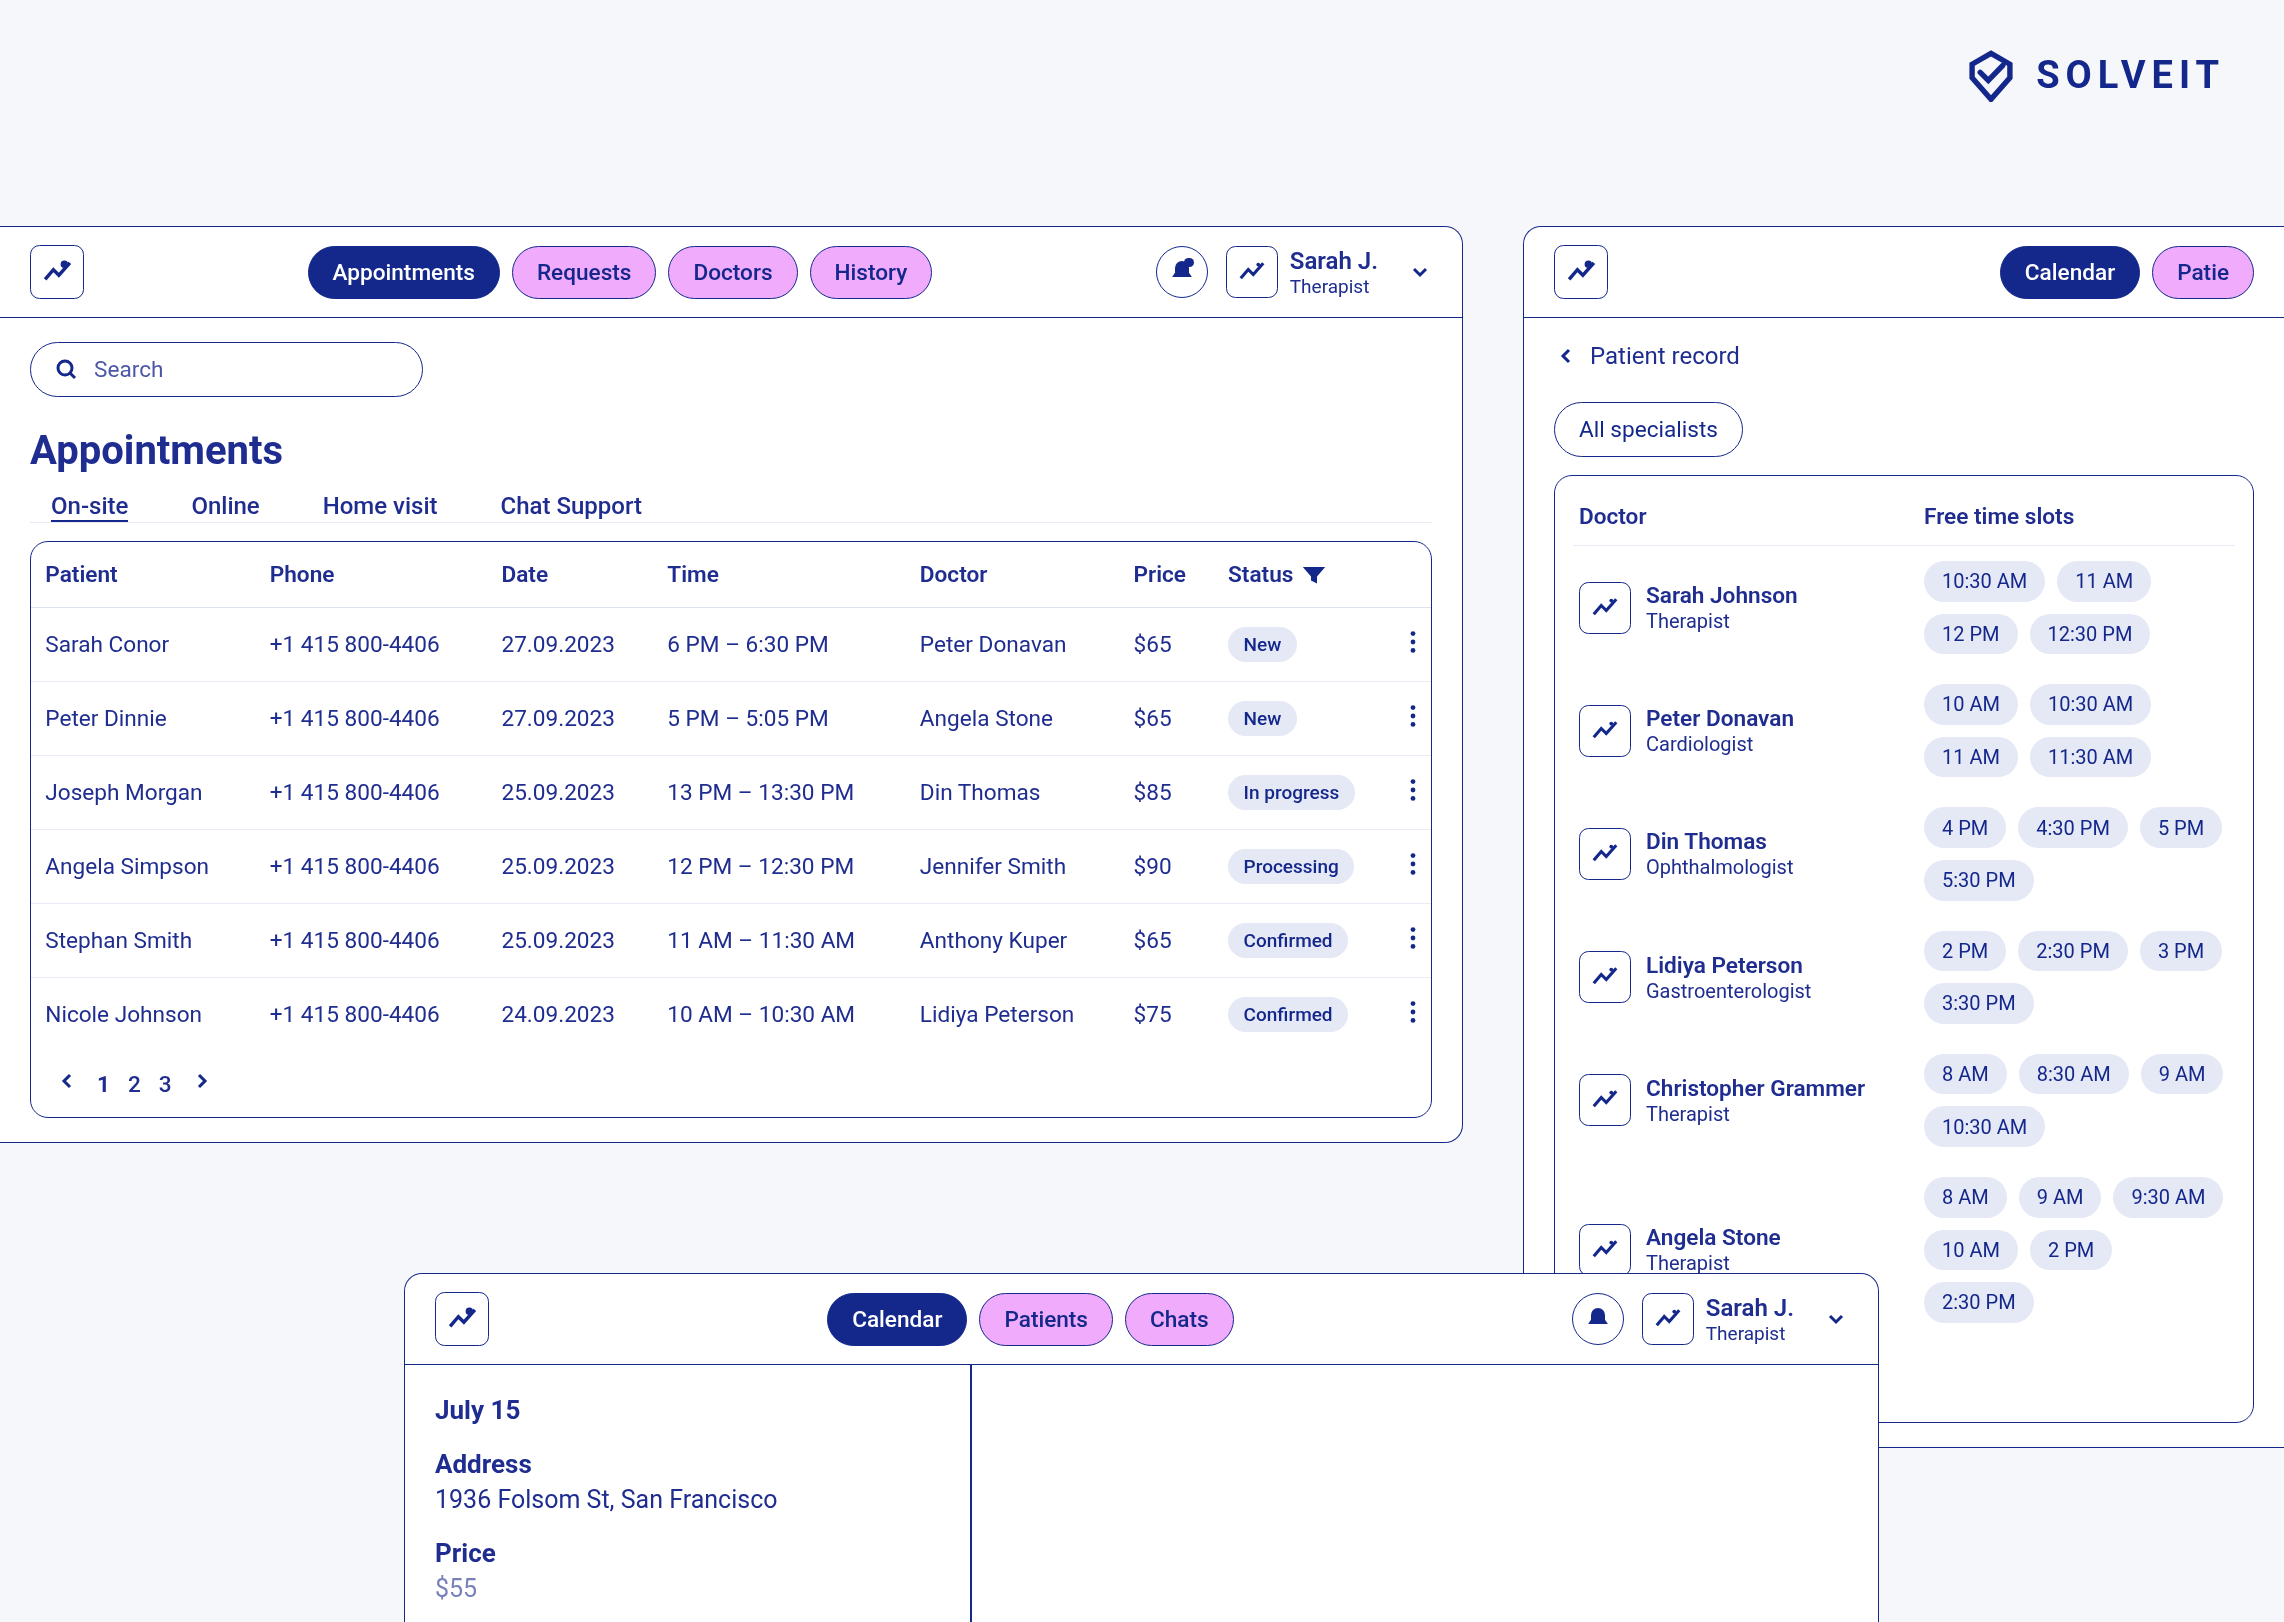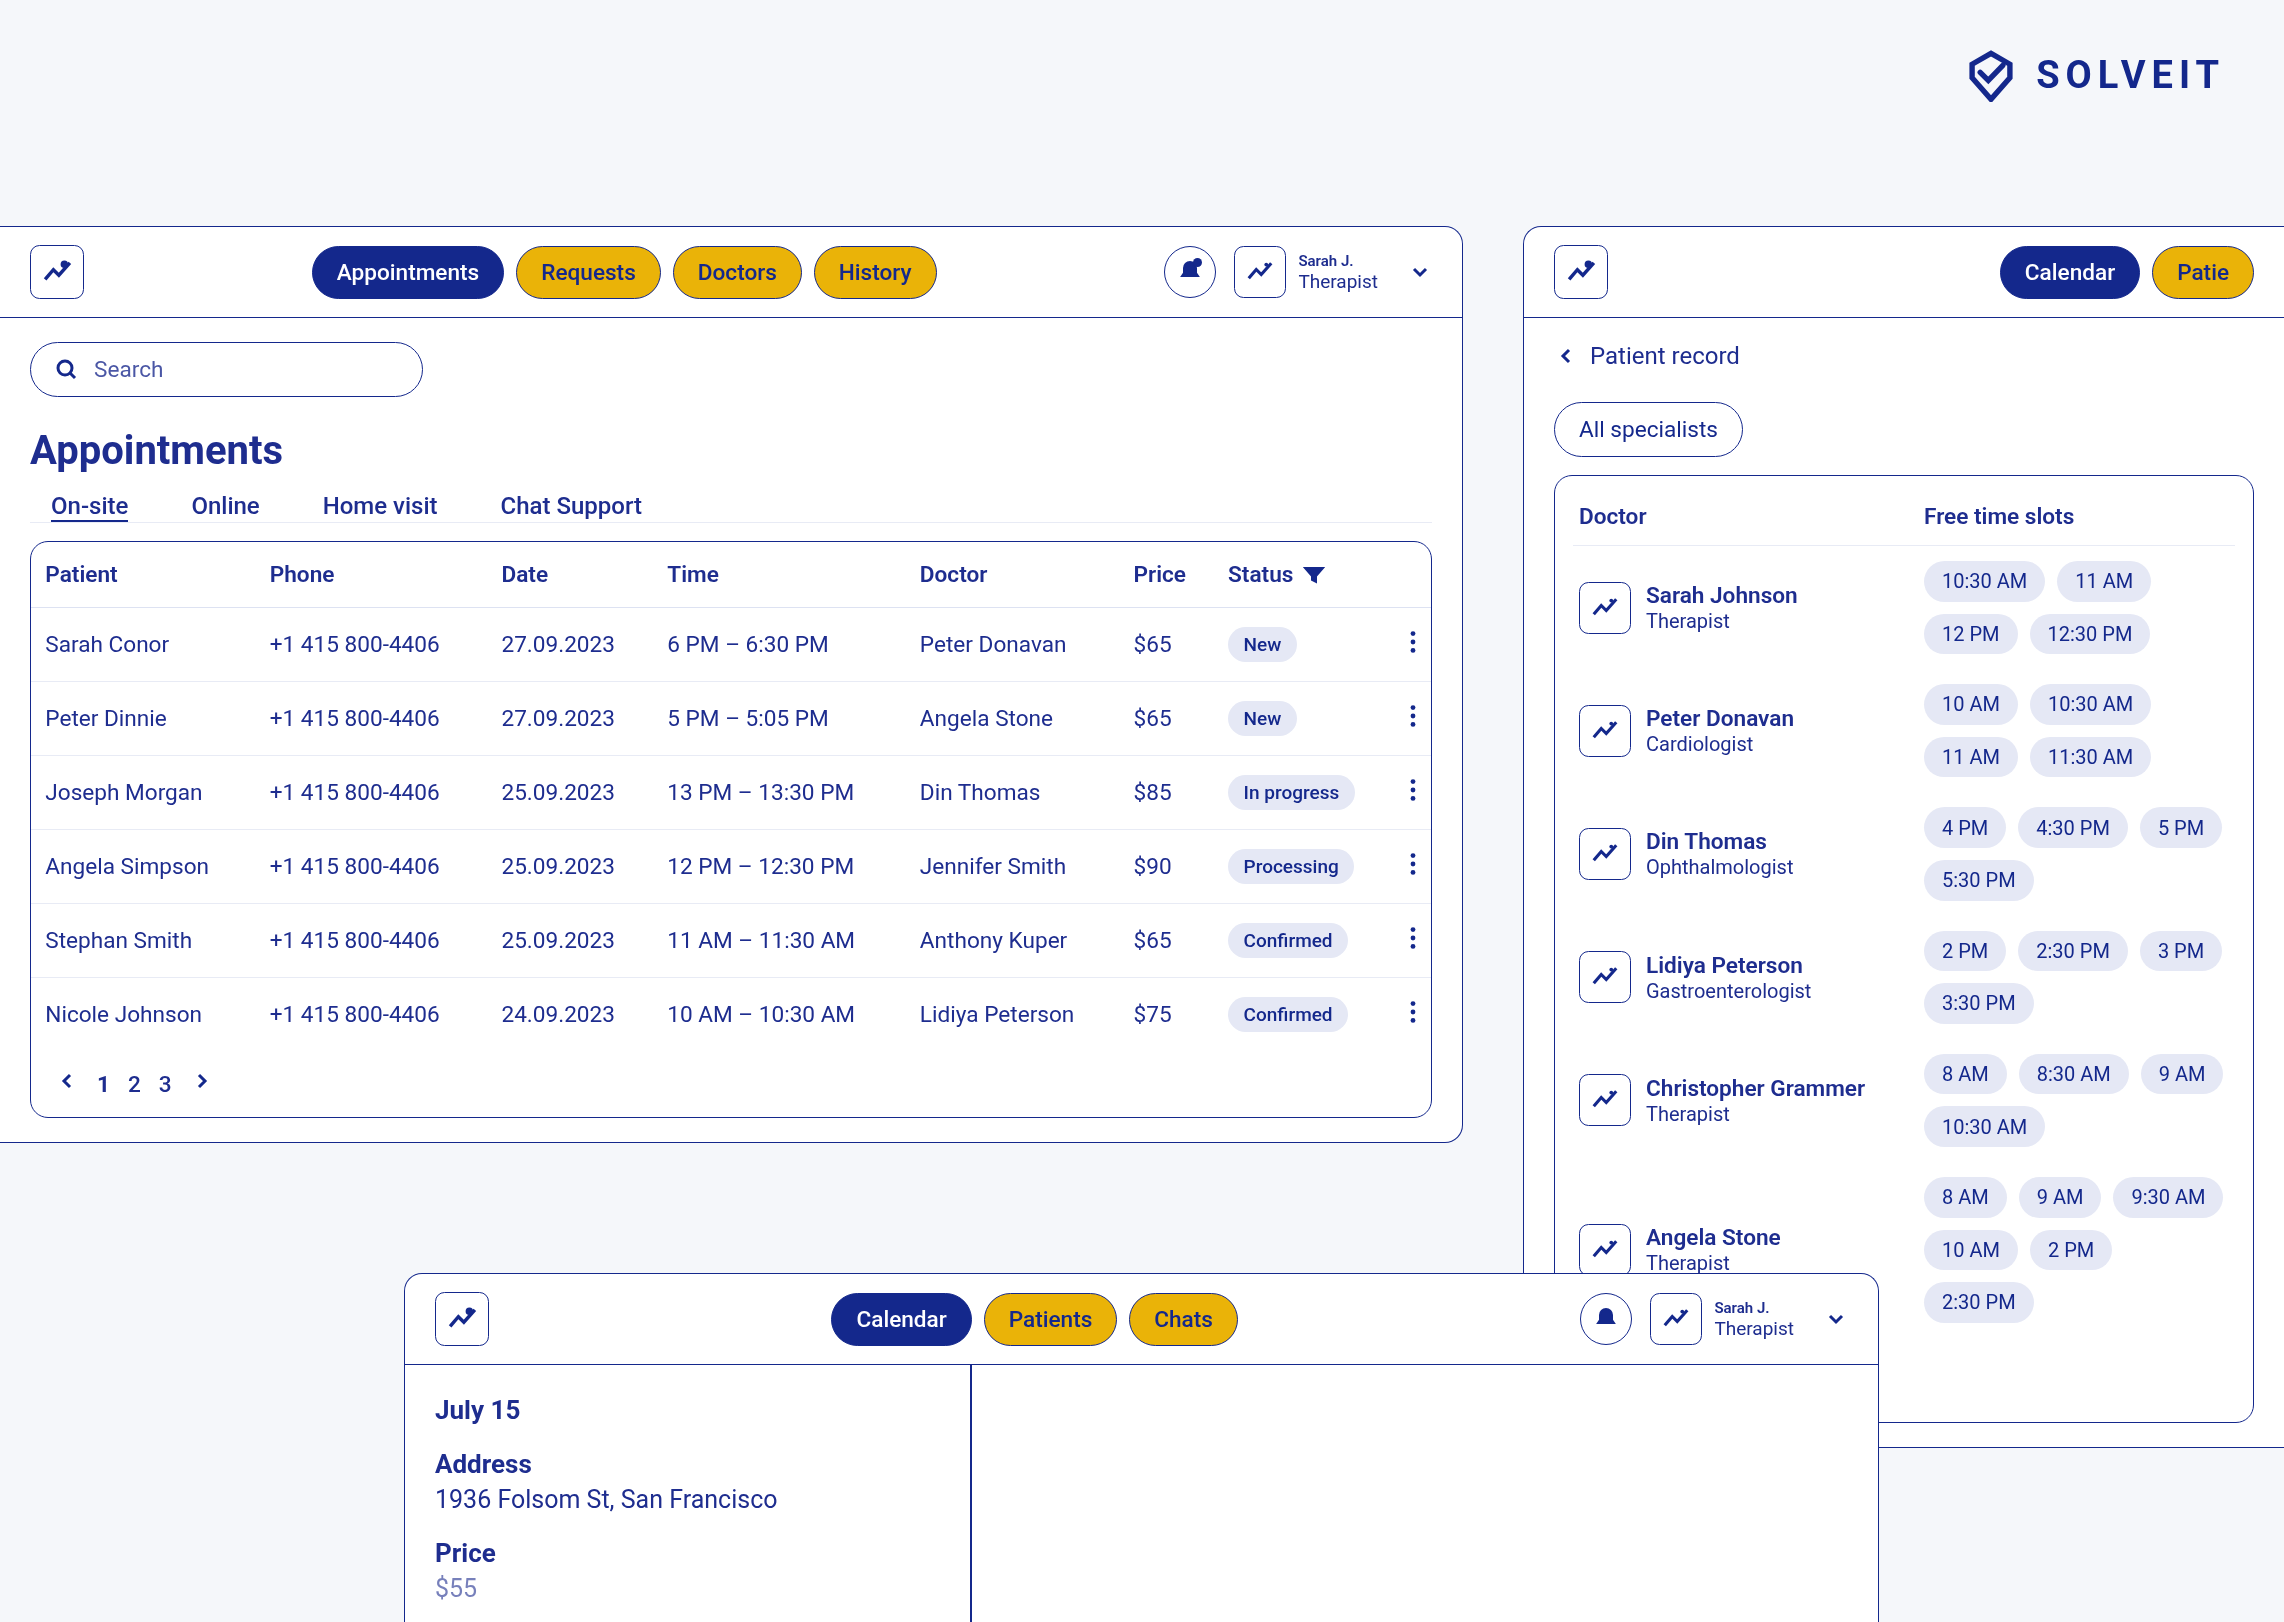--- a/index.html
+++ b/index.html
@@ -61,39 +61,39 @@
   }
   .logo-ph svg { width: 33px; height: 33px; stroke: var(--navy); }
   .nav-pills { display: flex; gap: 12px; flex: 1; justify-content: center; }
   .pill {
     border: 1.8px solid var(--navy);
     border-radius: 594px;
     padding: 12px 24px;
     font-size: 22.6px;
     font-weight: 500;
     color: var(--navy);
-    background: #eab308;
+    background: #f0abfc;
     cursor: pointer;
     white-space: nowrap;
   }
   .pill.active { background: var(--navy); color: #fff; }
   .bell {
     width: 52px; height: 52px;
     border: 1.8px solid var(--navy);
     border-radius: 594px;
     display: flex; align-items: center; justify-content: center;
     position: relative;
   }
   .bell .dot { position: absolute; top: 10.7px; right: 13px; width: 9.5px; height: 9.5px; background: var(--navy); border-radius: 594px; }
   .user-chip { display: flex; align-items: center; gap: 12px; }
   .user-chip .avatar {
     width: 52px; height: 52px; border: 1.8px solid var(--navy);
     border-radius: 9.5px; display: flex; align-items: center; justify-content: center;
   }
-  .user-chip .meta .name { font-size: 15px; font-weight: 600; }
+  .user-chip .meta .name { font-size: 24px; font-weight: 600; }
   .user-chip .meta .role { font-size: 19px; }
   .chevron { margin-left: 18px; }
 
   
   .left-body { padding: 24px 30px; }
   .search {
     width: 393px;
     border: 1.8px solid var(--navy);
     border-radius: 594px;
     padding: 13px 24px;

